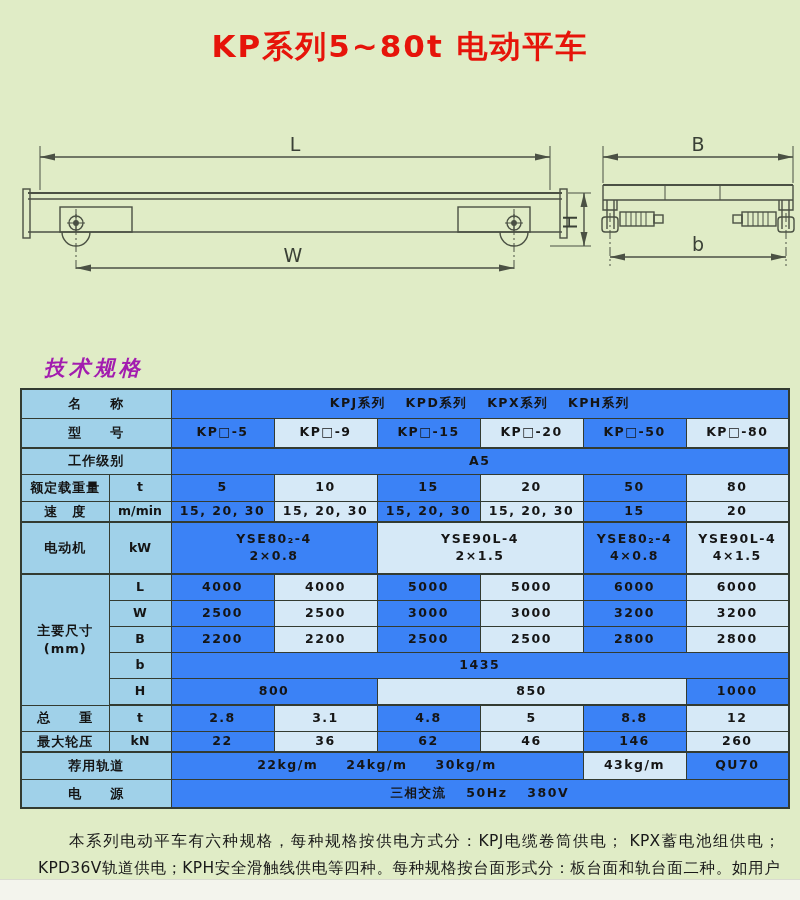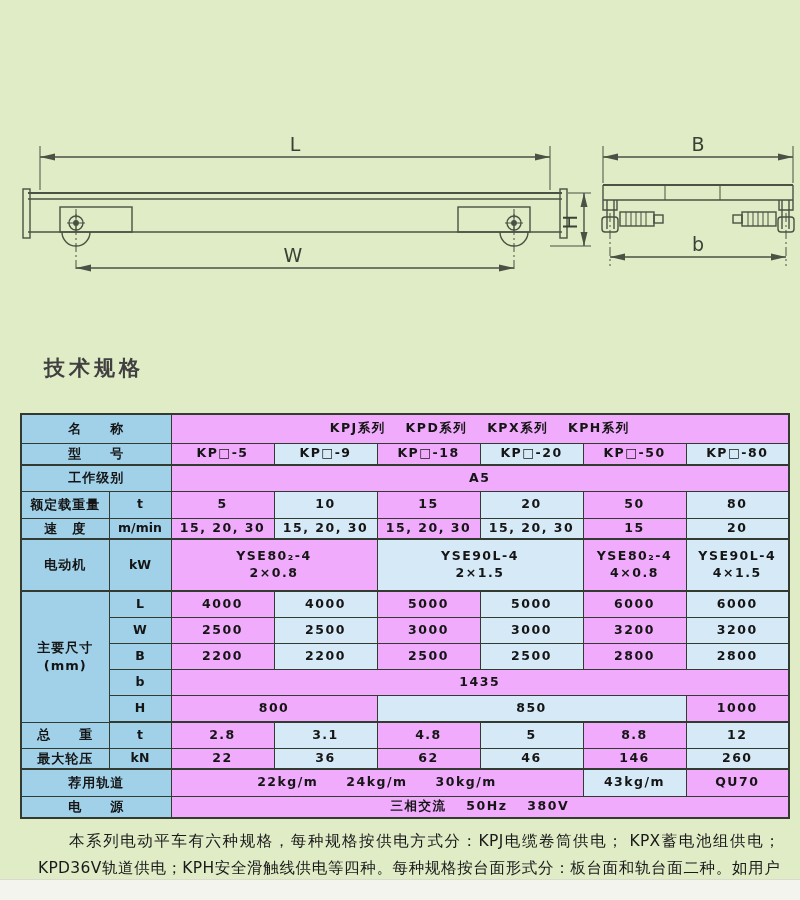--- a/index.html
+++ b/index.html
@@ -12,43 +12,44 @@
   #drawings{position:absolute;top:130px;left:0;width:800px;height:150px;}
   svg{position:absolute;top:0;}
   svg line, svg path, svg rect, svg circle{stroke:#4b5144;fill:none;stroke-width:1.4;}
   svg .thick{stroke-width:2.2;}
   svg .thin{stroke-width:1;}
   svg .cl{stroke-dasharray:9 3 2 3;stroke-width:1;}
   svg polygon{fill:#4b5144;stroke:none;}
   svg text{fill:#3a4036;font-size:19px;font-family:"DejaVu Sans",sans-serif;text-anchor:middle;stroke:none;}
 
   .section-heading{position:absolute;top:354px;left:44px;font-size:21px;font-weight:bold;
-    color:#404040;letter-spacing:4px;}
+    color:#a21caf;letter-spacing:4px;font-style:italic;}
 
   table.spec{position:absolute;top:388px;left:20px;width:768px;border-collapse:collapse;
-    table-layout:fixed;border:2px solid #333b31;margin-top:25px;}
+    table-layout:fixed;border:2px solid #333b31;}
   td{border:1px solid #333b31;text-align:center;vertical-align:middle;font-weight:bold;
     color:#151515;padding:1px 1px;white-space:pre-wrap;line-height:1.35;}
   td.lbl{background:#a0d1e9;font-size:13px;letter-spacing:1px;}
-  td.g{background:#f0abfc;}
+  td.g{background:#3b82f6;}
   td.b{background:#d6e9f7;}
   td.val{font-size:12.5px;letter-spacing:1.5px;}
   tr.tb td{border-bottom-width:2px;}
   td.unit{font-size:12.5px;letter-spacing:0;}
 
   .footer-text{position:absolute;top:812px;left:38px;width:742px;font-size:15.5px;
     line-height:1.8;color:#191919;text-indent:2em;letter-spacing:0.3px;text-align:justify;}
   .bottom-strip{position:absolute;left:0;bottom:0;width:800px;height:20px;background:#f3f4ed;
     border-top:1px solid #d9dbcf;}
 </style>
 </head>
 <body>
 
 <div id="page">
 
+  <div class="page-title">KP系列5~80t 电动平车</div>
 
   <div id="drawings">
 
     <svg style="left:10px" width="585" height="150" viewBox="0 0 585 150">
       <g>
         <line x1="30" y1="16" x2="30" y2="60" class="thin"></line>
         <line x1="540" y1="16" x2="540" y2="60" class="thin"></line>
         <line x1="30" y1="27" x2="540" y2="27"></line>
         <polygon points="30,27 45,23.5 45,30.5"></polygon>
         <polygon points="540,27 525,23.5 525,30.5"></polygon>
@@ -162,25 +163,25 @@
         <col style="width:103px">
       <col style="width:103px">
         <col style="width:103px">
         <col style="width:103px">
     </colgroup>
     <tbody>
         <tr style="height:29px">
       <td class="lbl" colspan="2">名　　称</td>
       <td class="g val" colspan="6">KPJ系列　 KPD系列　 KPX系列　 KPH系列</td>
     </tr>
-    <tr class="tb" style="height:22px">
+    <tr class="tb" style="height:30px">
       <td class="lbl" colspan="2">型　　号</td>
       <td class="g val">KP□-5</td>
       <td class="b val">KP□-9</td>
-      <td class="g val">KP□-18</td>
+      <td class="g val">KP□-15</td>
       <td class="b val">KP□-20</td>
       <td class="g val">KP□-50</td>
       <td class="b val">KP□-80</td>
     </tr>
     <tr style="height:26px">
       <td class="lbl" colspan="2">工作级别</td>
       <td class="g val" colspan="6">A5</td>
     </tr>
     <tr style="height:27px">
       <td class="lbl">额定载重量</td>
@@ -272,21 +273,21 @@
       <td class="b val">46</td>
       <td class="g val">146</td>
       <td class="b val">260</td>
     </tr>
     <tr style="height:27px">
       <td class="lbl" colspan="2">荐用轨道</td>
       <td class="g val" colspan="4">22kg/m　　24kg/m　　30kg/m</td>
       <td class="b val">43kg/m</td>
       <td class="g val">QU70</td>
     </tr>
-    <tr style="height:22px">
+    <tr style="height:29px">
       <td class="lbl" colspan="2">电　　源</td>
       <td class="g val" colspan="6">三相交流　 50Hz　 380V</td>
     </tr>
   </tbody>
     </table>
 
   <p class="footer-text">本系列电动平车有六种规格，每种规格按供电方式分：KPJ电缆卷筒供电； KPX蓄电池组供电；KPD36V轨道供电；KPH安全滑触线供电等四种。每种规格按台面形式分：板台面和轨台面二种。如用户需要，其他台面尺寸、轨距和速度也可洽谈供货。</p>
 
   <div class="bottom-strip"></div>
 </div>

